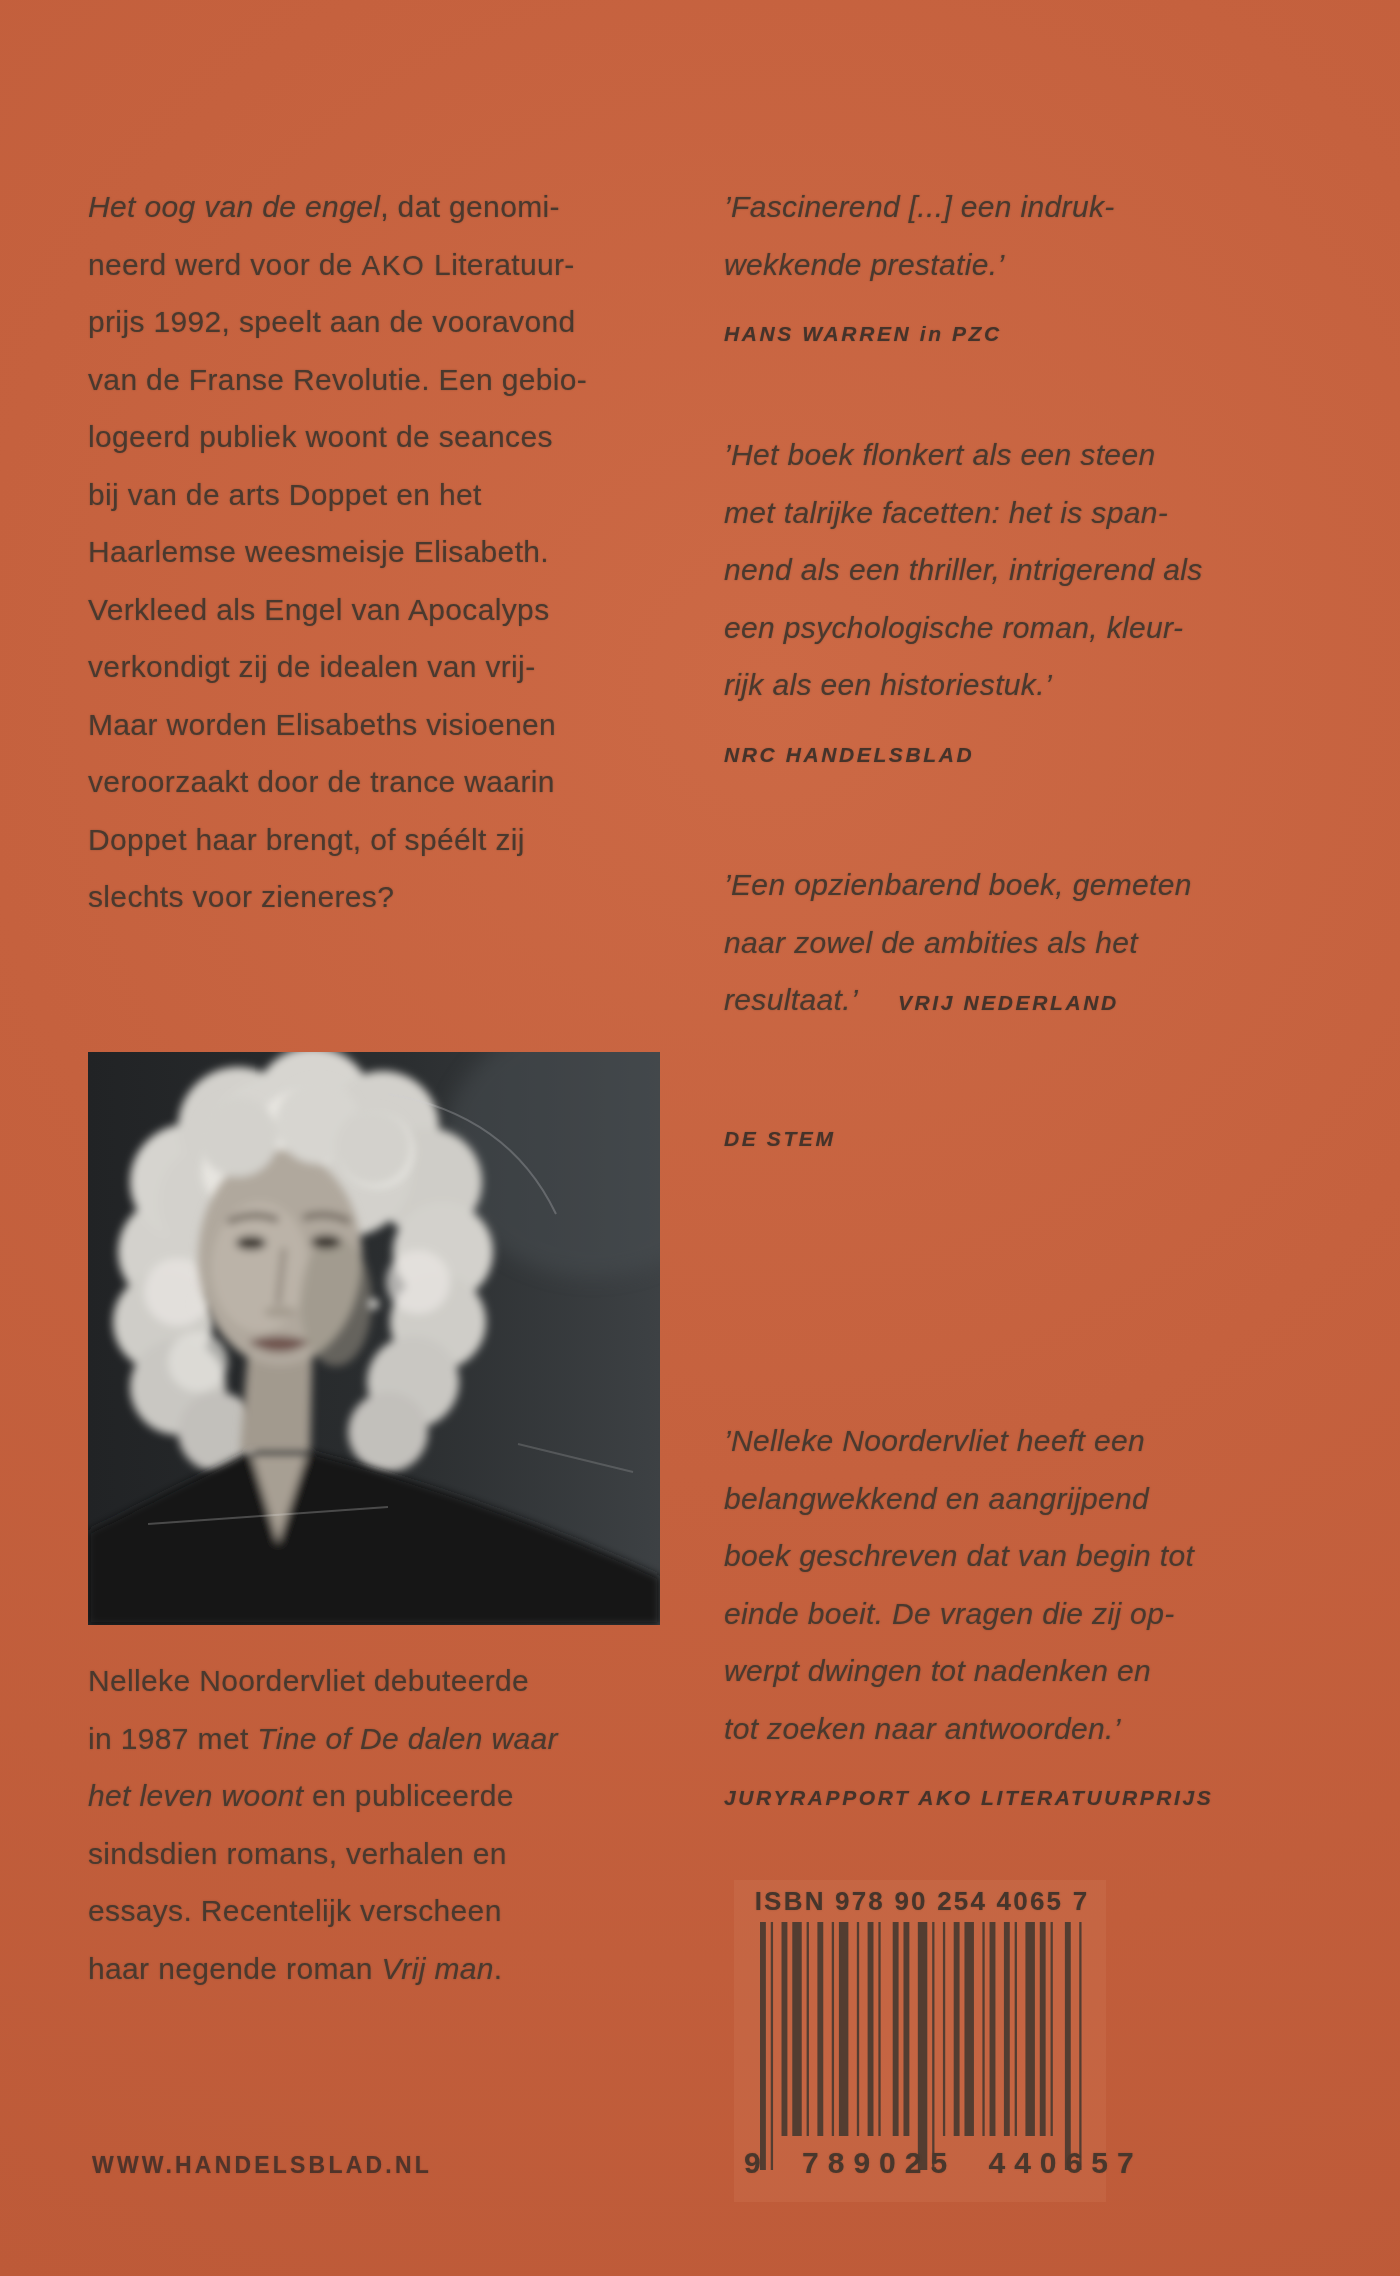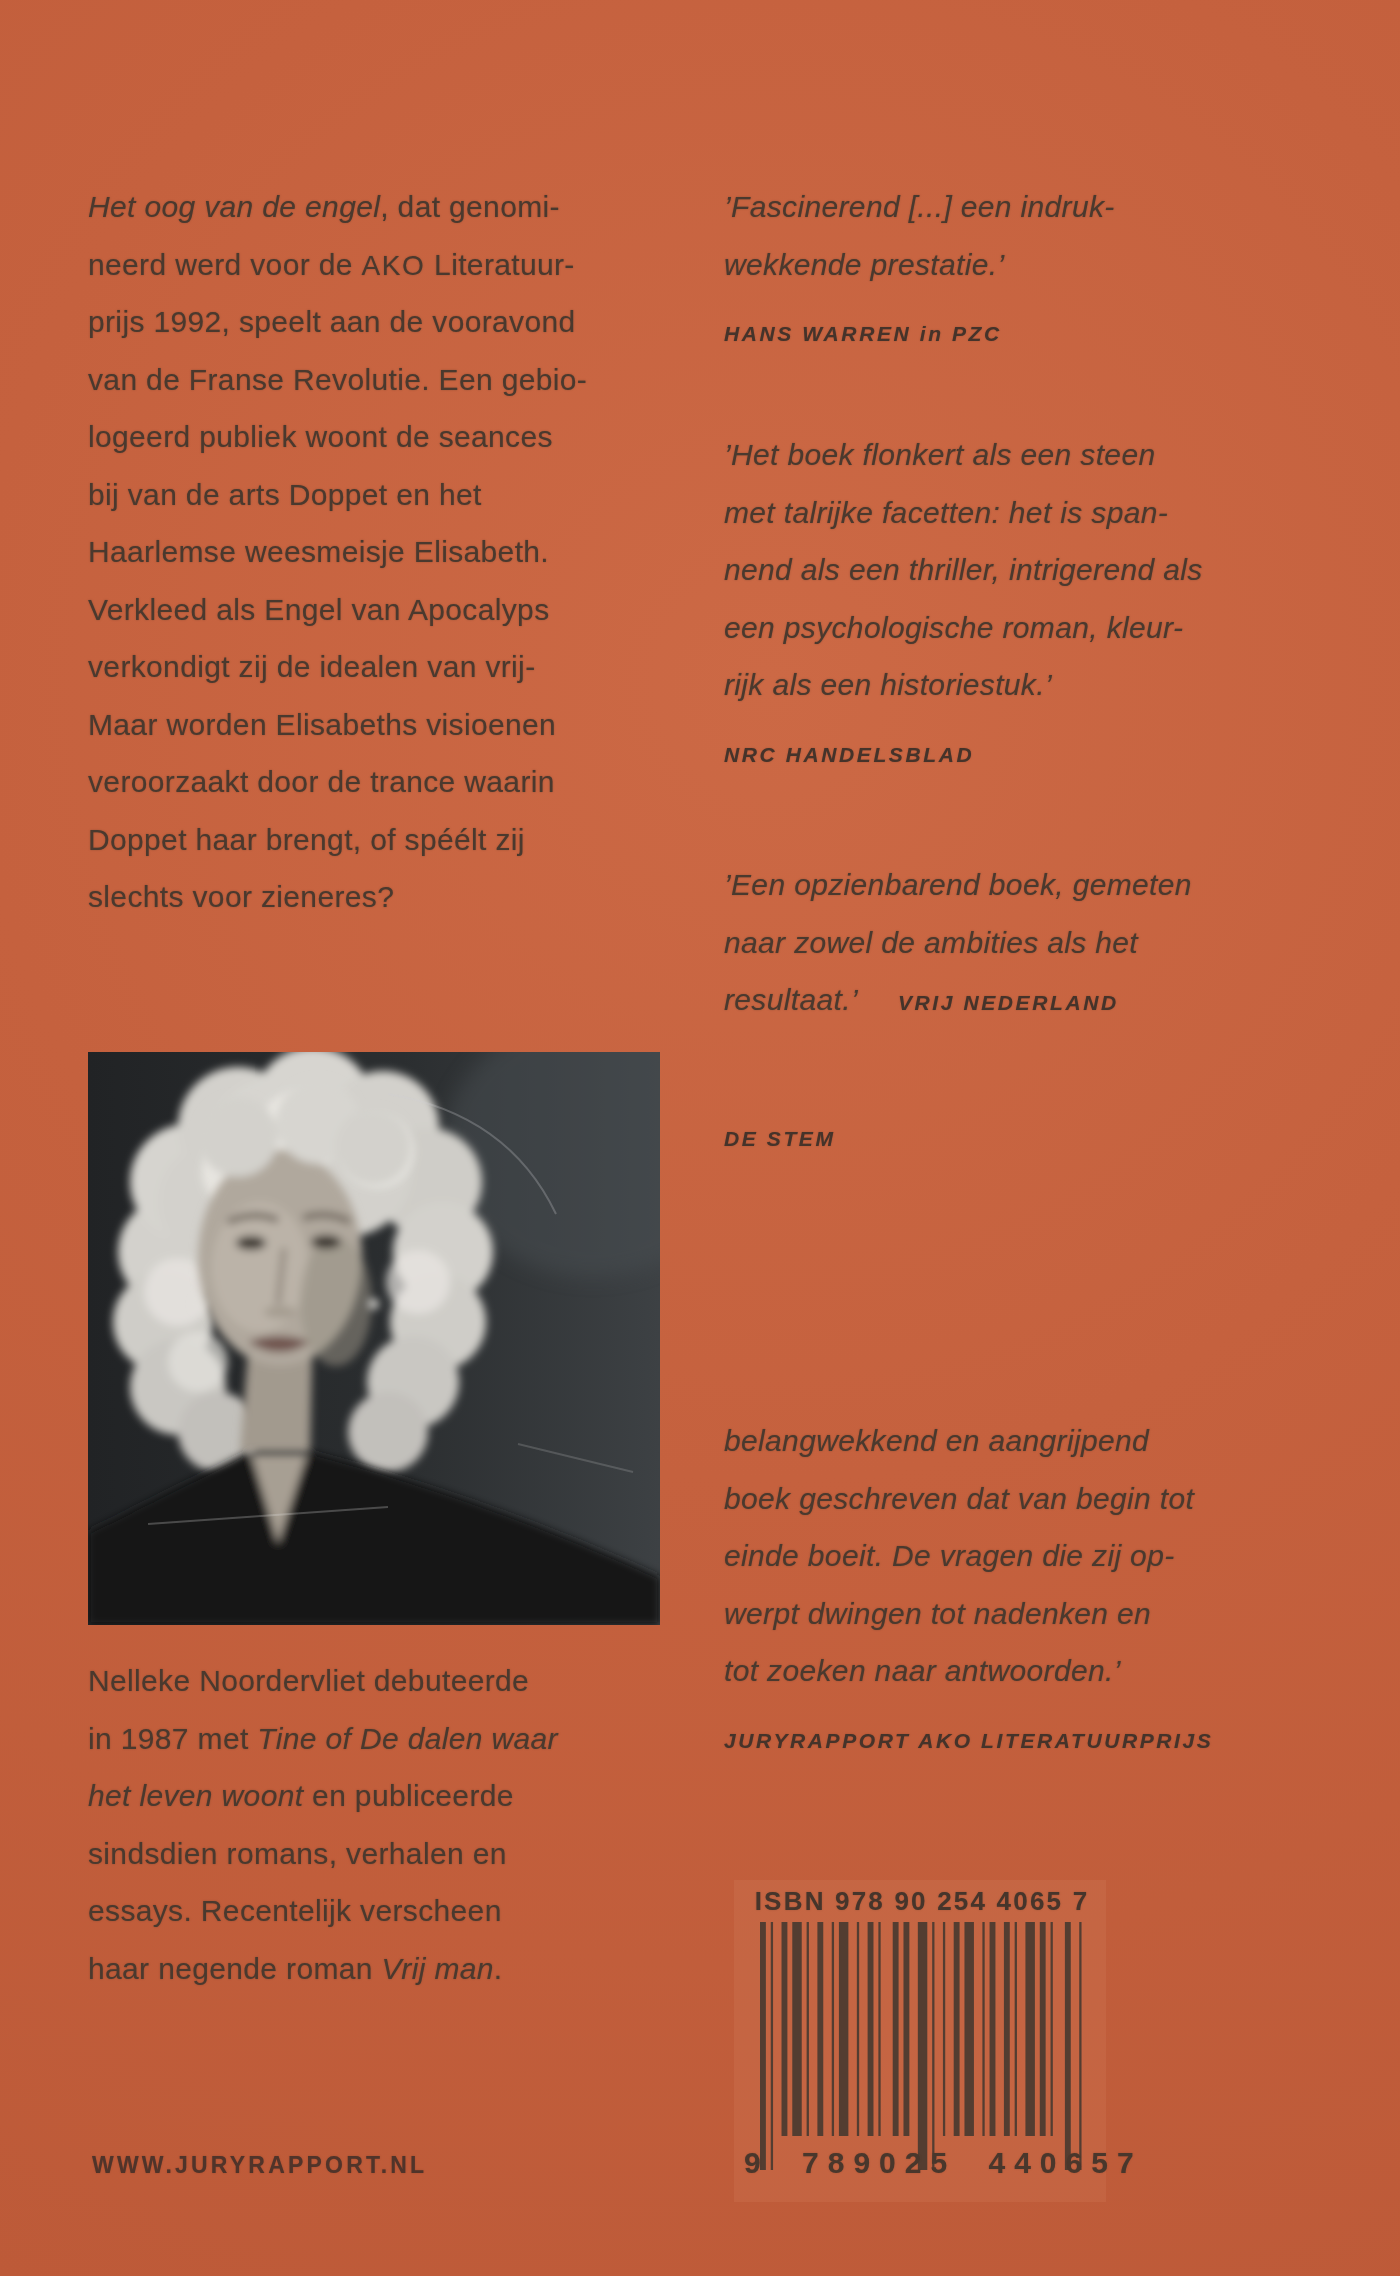--- a/index.html
+++ b/index.html
@@ -132,21 +132,21 @@
 
   <div class="bio">
       <div class="tl"><span>Nelleke Noordervliet debuteerde</span></div>
       <div class="tl"><span>in 1987 met </span><span class="it">Tine of De dalen waar</span></div>
       <div class="tl"><span class="it">het leven woont</span><span> en publiceerde</span></div>
       <div class="tl"><span>sindsdien romans, verhalen en</span></div>
       <div class="tl"><span>essays. Recentelijk verscheen</span></div>
       <div class="tl"><span>haar negende roman </span><span class="it">Vrij man</span><span>.</span></div>
     </div>
 
-  <div class="website">WWW.JURYRAPPORT.NL</div>
+  <div class="website">WWW.HANDELSBLAD.NL</div>
 
   <div class="quote q0">
     <div class="lines">
         <div class="tl"><span>’Fascinerend [...] een indruk-</span></div>
         <div class="tl"><span>wekkende prestatie.’</span></div>
       </div>
     <div class="attr">HANS WARREN in PZC</div>
   </div>
   <div class="quote q1">
     <div class="lines">
@@ -164,20 +164,21 @@
         <div class="tl"><span>naar zowel de ambities als het</span></div>
         <div class="tl"><span>resultaat.’</span><div class="attr inline">VRIJ NEDERLAND</div></div>
       </div>
 
   </div>
   <div class="quote q3">
     <div class="attr">DE STEM</div>
   </div>
   <div class="quote q4">
     <div class="lines">
+        <div class="tl"><span>’Nelleke Noordervliet heeft een</span></div>
         <div class="tl"><span>belangwekkend en aangrijpend</span></div>
         <div class="tl"><span>boek geschreven dat van begin tot</span></div>
         <div class="tl"><span>einde boeit. De vragen die zij op-</span></div>
         <div class="tl"><span>werpt dwingen tot nadenken en</span></div>
         <div class="tl"><span>tot zoeken naar antwoorden.’</span></div>
       </div>
     <div class="attr">JURYRAPPORT AKO LITERATUURPRIJS</div>
   </div>
 
   <div class="barcode">

